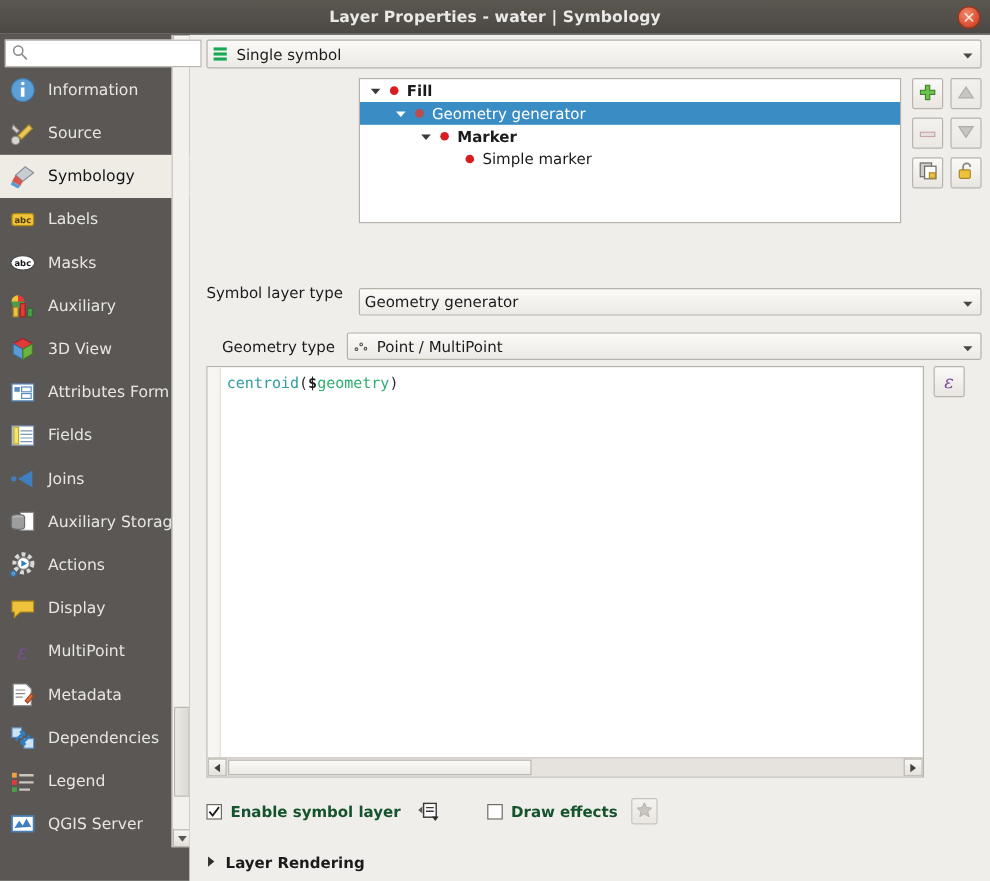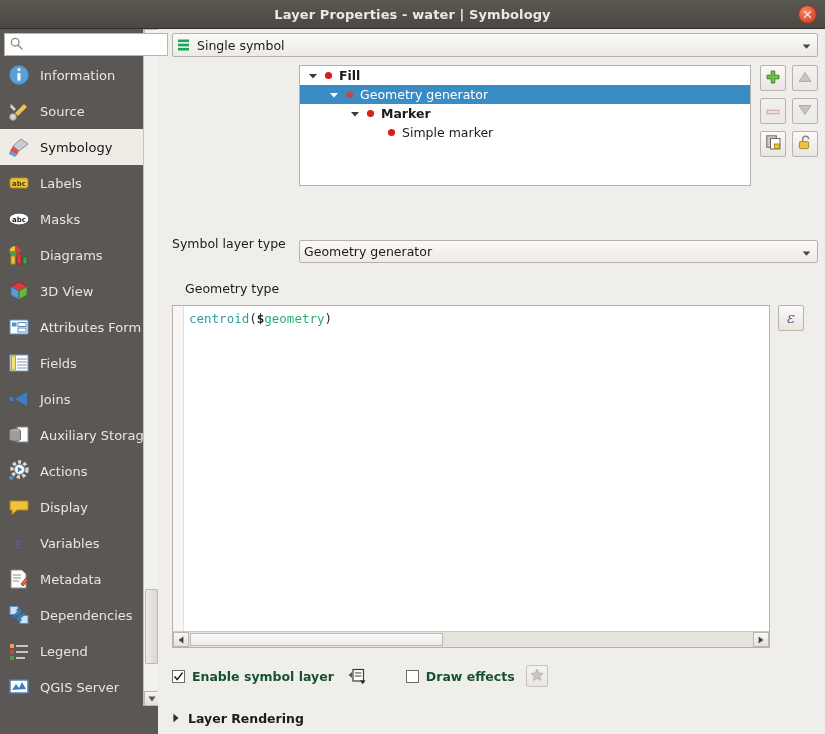--- a/index.html
+++ b/index.html
@@ -307,21 +307,21 @@
       <span class="ico">
         <svg width="22" height="22" viewBox="0 0 22 22">
             <path d="M7 2 A5.5 5.5 0 0 1 12.5 7.5 L7 7.5 Z" fill="#e03a3a"></path>
             <path d="M7 2 A5.5 5.5 0 0 0 1.5 7.5 L7 7.5 Z" fill="#f0c23c"></path>
             <path d="M1.5 7.5 A5.5 5.5 0 0 0 12.5 7.5 Z" fill="#4a9e4a"></path>
             <rect x="3" y="12" width="4" height="8" fill="#f0c23c" stroke="#a8882a"></rect>
             <rect x="9" y="9" width="4" height="11" fill="#e03a3a" stroke="#9e2626"></rect>
             <rect x="15" y="13" width="4" height="7" fill="#4a9e4a" stroke="#2e6b2e"></rect>
           </svg>
       </span>
-      <span class="lbl">Diagrams</span>
+      <span class="lbl">Auxiliary</span>
     </div>
 
     <div class="nav-item">
       <span class="ico">
         <svg width="22" height="22" viewBox="0 0 22 22">
             <path d="M11 2 L19 6.5 L11 11 L3 6.5 Z" fill="#e03a3a" stroke="#9e2626"></path>
             <path d="M3 6.5 L11 11 L11 19.5 L3 15 Z" fill="#5a9bd5" stroke="#3a6e9e"></path>
             <path d="M11 11 L19 6.5 L19 15 L11 19.5 Z" fill="#6cb33f" stroke="#46782a"></path>
           </svg>
       </span>
@@ -393,21 +393,21 @@
       <span class="lbl">Display</span>
     </div>
 
 
     <div class="nav-item">
       <span class="ico">
         <svg width="22" height="22" viewBox="0 0 22 22">
             <text x="11" y="17" font-size="17" font-family="DejaVu Serif" text-anchor="middle" fill="#7b4f96" font-style="italic">ε</text>
           </svg>
       </span>
-      <span class="lbl">Variables</span>
+      <span class="lbl">MultiPoint</span>
     </div>
 
     <div class="nav-item">
       <span class="ico">
         <svg width="22" height="22" viewBox="0 0 22 22">
             <path d="M3 2 h11 l4 4 v14 h-15 z" fill="#ffffff" stroke="#8a8a8a"></path>
             <path d="M5 7h8M5 10h8M5 13h6" stroke="#8a8a8a"></path>
             <path d="M13 16 L18 10 L20 12 L15 18 Z" fill="#e06a3a" stroke="#a04520"></path>
           </svg>
       </span>
@@ -606,20 +606,37 @@
       <span class="ctext">Geometry generator</span>
       <span class="arrow">
         <svg width="9" height="6" viewBox="0 0 9 6">
             <path d="M0.6 1 L4.5 5.2 L8.4 1 Z" fill="#4a4743"></path>
           </svg>
       </span>
     </div>
   </div>
 
   <div class="flabel" style="left:27px; top:252px;">Geometry type</div>
+  <div class="gt-combo">
+    <div class="combo">
+      <span class="cicon">
+        <svg width="14" height="14" viewBox="0 0 14 14">
+            <circle cx="3" cy="9" r="1.1" fill="none" stroke="#55524e" stroke-width="0.9"></circle>
+            <circle cx="7" cy="5" r="1.1" fill="none" stroke="#55524e" stroke-width="0.9"></circle>
+            <circle cx="10.5" cy="8.6" r="1.1" fill="none" stroke="#55524e" stroke-width="0.9"></circle>
+          </svg>
+      </span>
+      <span class="ctext">Point / MultiPoint</span>
+      <span class="arrow">
+        <svg width="9" height="6" viewBox="0 0 9 6">
+            <path d="M0.6 1 L4.5 5.2 L8.4 1 Z" fill="#4a4743"></path>
+          </svg>
+      </span>
+    </div>
+  </div>
 
   <div class="expr-box">
     <div class="expr-gutter"></div>
     <div class="expr-text"><span class="tok-fn">centroid</span><span class="tok-paren">(</span><span class="tok-dollar">$</span><span class="tok-var">geometry</span><span class="tok-paren">)</span></div>
 
     <div class="expr-hscroll">
       <div class="hs-arrow l">
         <svg width="6" height="8" viewBox="0 0 6 8">
             <path d="M0.6 4 L5.4 0.4 L5.4 7.6 Z" fill="#44413d"></path>
           </svg>

